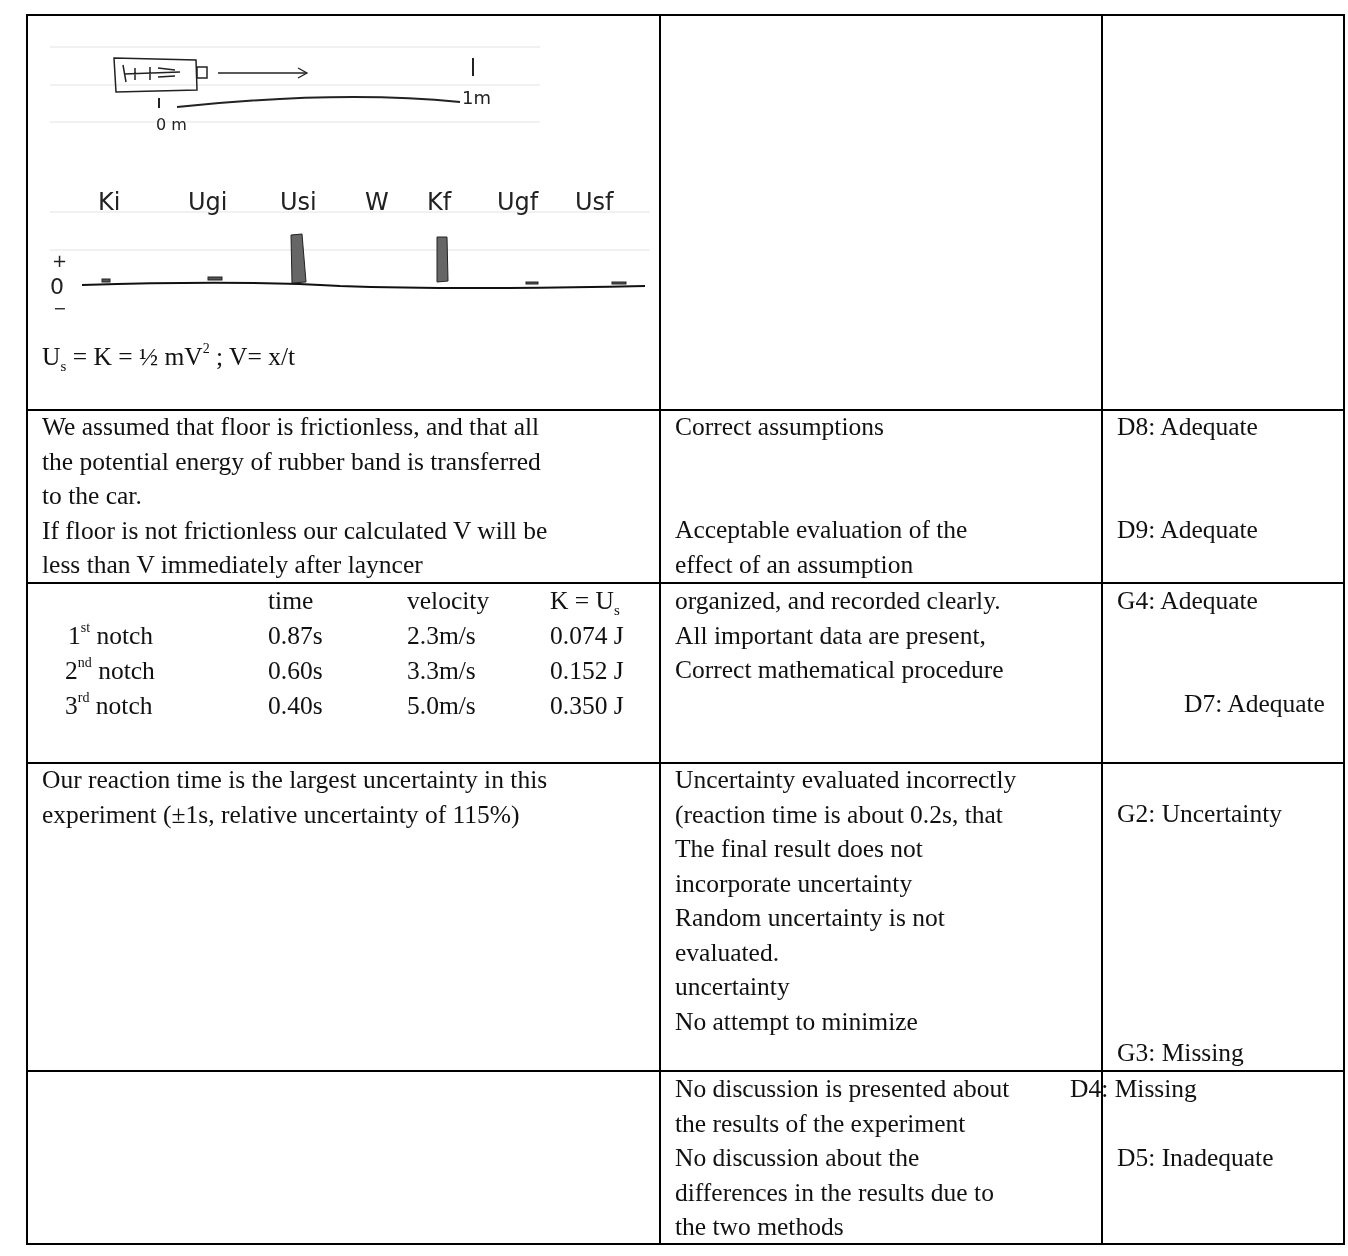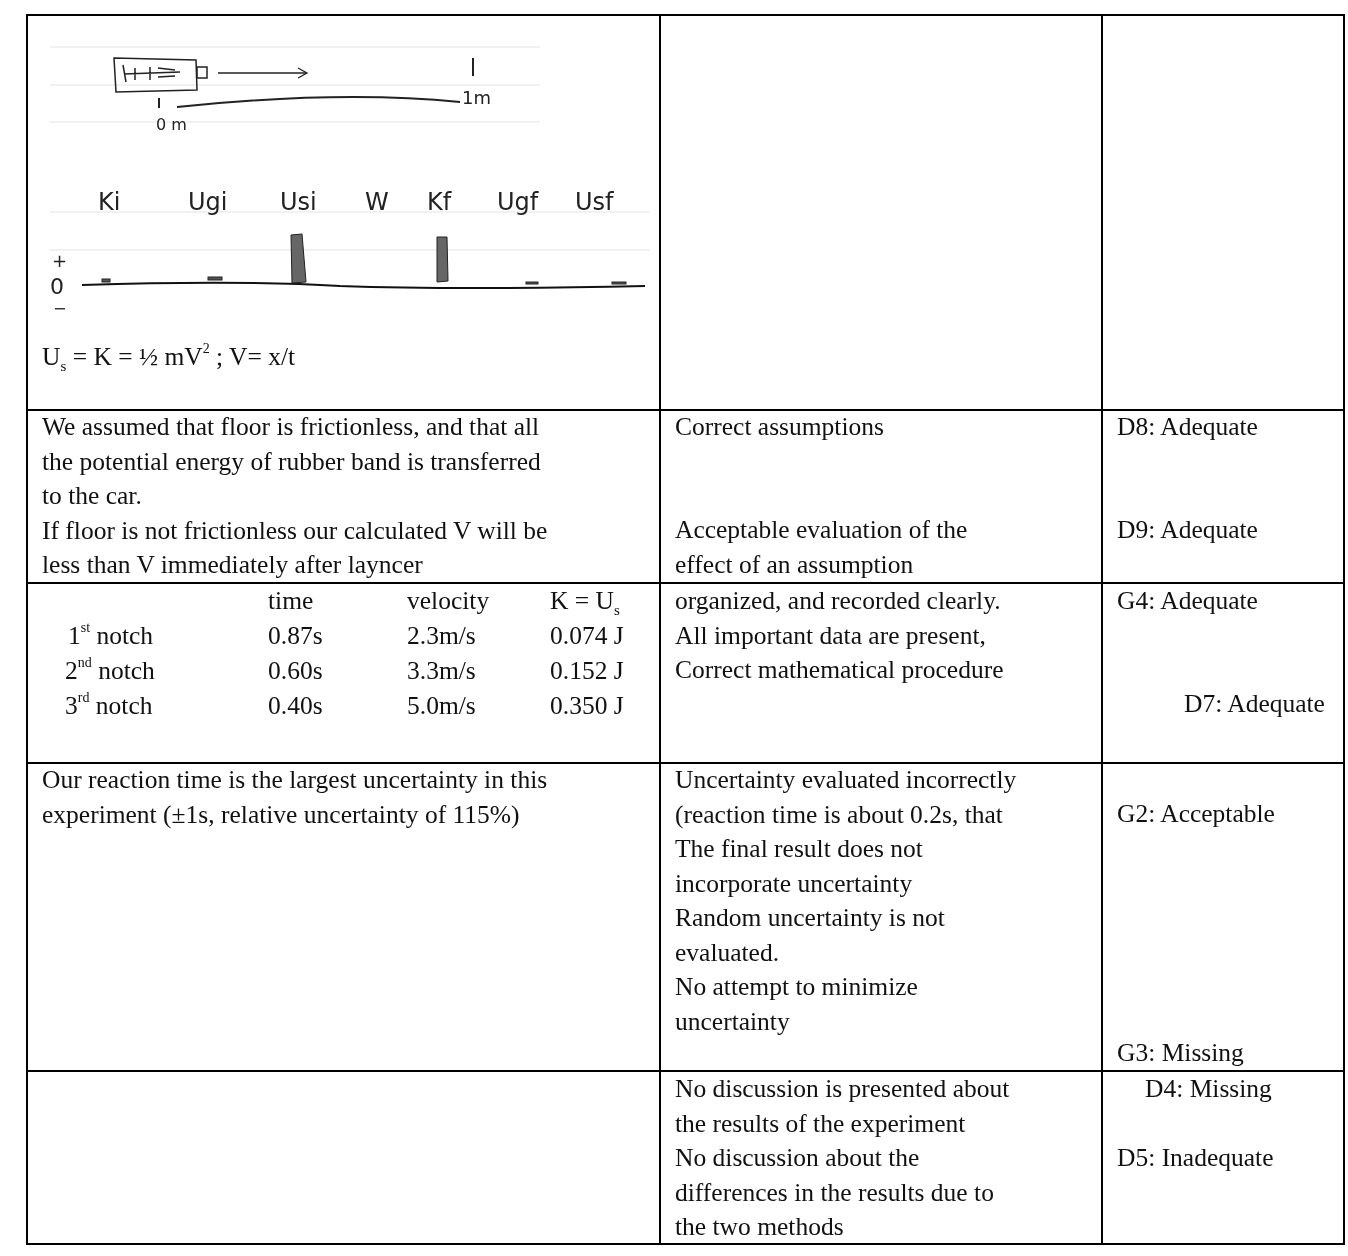--- a/index.html
+++ b/index.html
@@ -151,35 +151,35 @@
   <p>Our reaction time is the largest uncertainty in this</p>
   <p>experiment (±1s, relative uncertainty of 115%)</p>
 </div>
 <div class="cell" style="left:675px;top:763px">
   <p>Uncertainty evaluated incorrectly</p>
   <p>(reaction time is about 0.2s, that</p>
   <p>The final result does not</p>
   <p>incorporate uncertainty</p>
   <p>Random uncertainty is not</p>
   <p>evaluated.</p>
+  <p>uncertainty</p>
   <p>No attempt to minimize</p>
-  <p>uncertainty</p>
 </div>
 <div class="cell" style="left:1117px;top:797px">
-  <p>G2: Acceptable</p>
+  <p>G2: Uncertainty</p>
 </div>
 <div class="cell" style="left:1117px;top:1036px">
   <p>G3: Missing</p>
 </div>
 
 <div class="cell" style="left:675px;top:1072px">
   <p>No discussion is presented about</p>
   <p>the results of the experiment</p>
   <p>No discussion about the</p>
   <p>differences in the results due to</p>
   <p>the two methods</p>
 </div>
-<div class="cell" style="left:1145px;top:1072px">
+<div class="cell" style="left:1070px;top:1072px">
   <p>D4: Missing</p>
 </div>
 <div class="cell" style="left:1117px;top:1141px">
   <p>D5: Inadequate</p>
 </div>
 
 </body></html>

